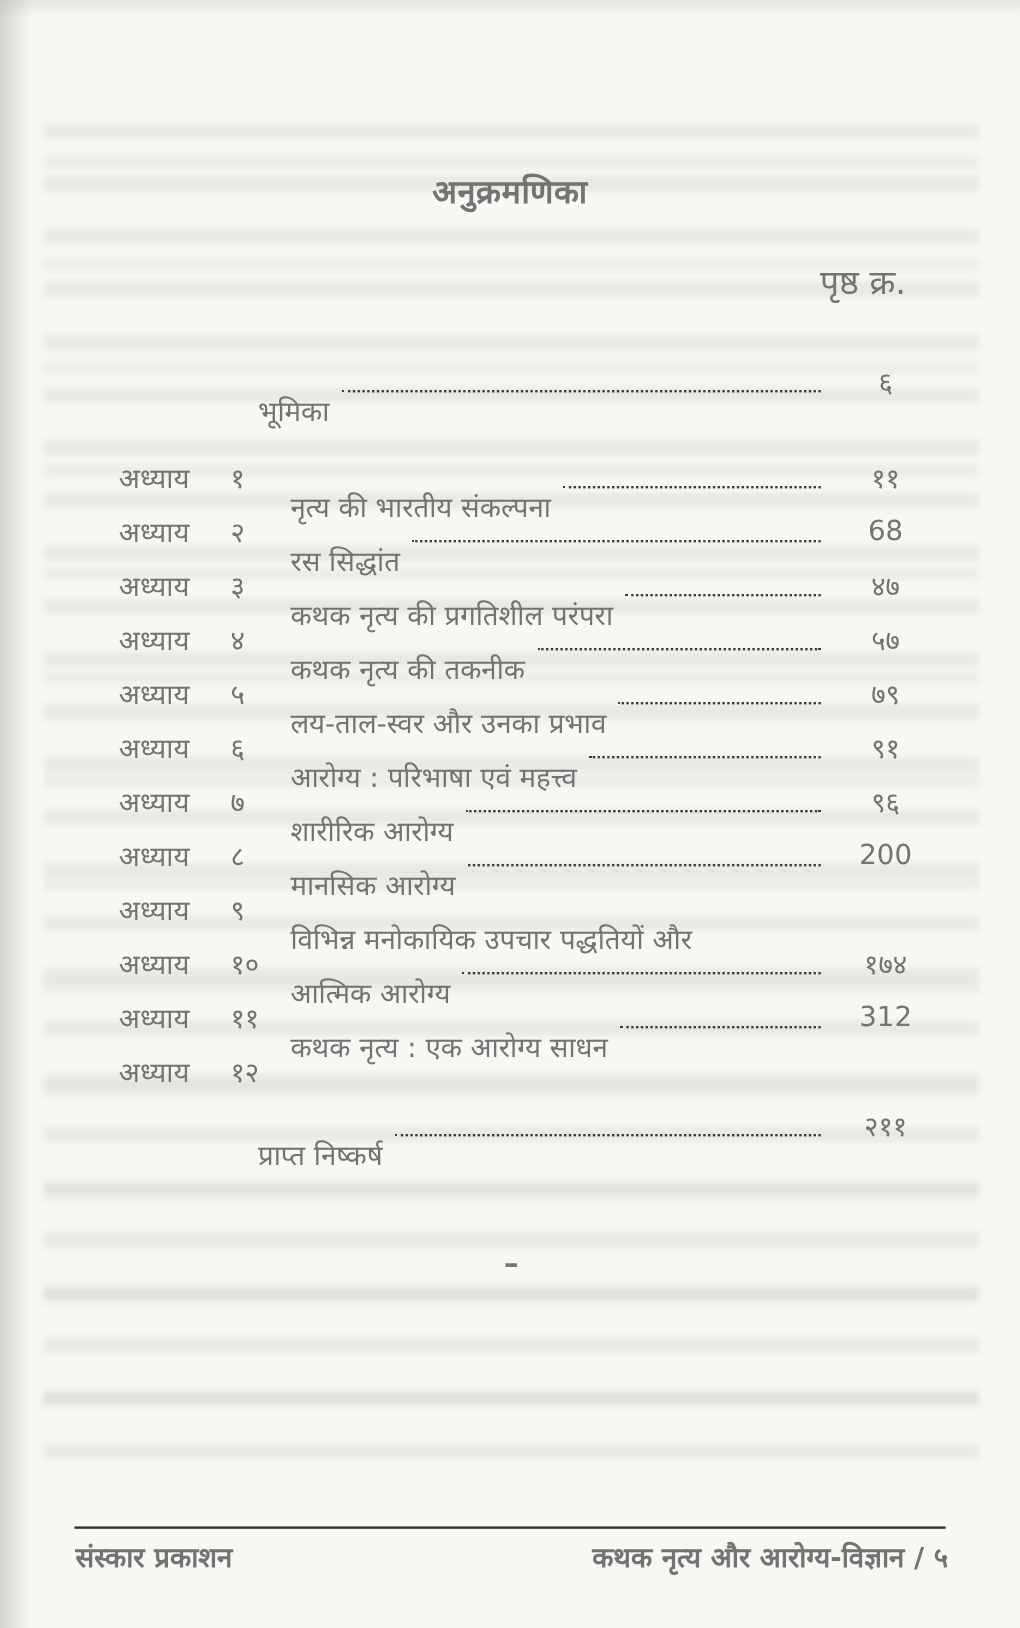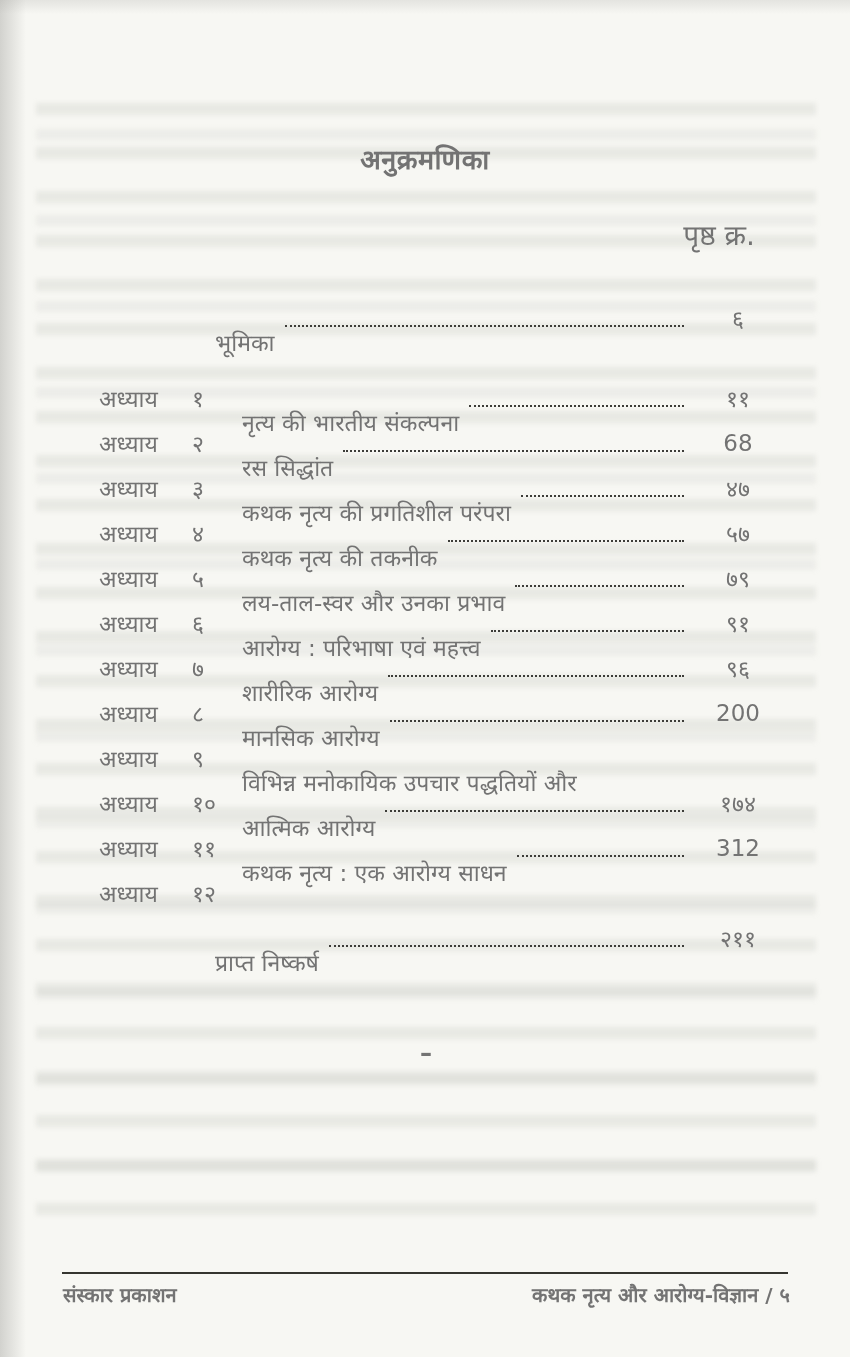--- a/index.html
+++ b/index.html
@@ -76,21 +76,21 @@
     height:45px;display:flex;align-items:center;justify-content:center;
     font-size:24px;font-weight:bold;
   }
   .footer-rule{
     position:absolute;top:1272px;left:62px;right:62px;
     border-top:2px solid #35352f;
   }
   .footer{
     position:absolute;top:1281px;left:63px;right:60px;
     display:flex;justify-content:space-between;align-items:flex-start;
-    font-size:20px;font-weight:bold;
+    font-size:23px;font-weight:bold;
   }
 </style>
 </head>
 <body>
 
 <div class="page">
   <div class="edge-left"></div>
   <div class="edge-top"></div>
   <div class="bleed"></div>
 

